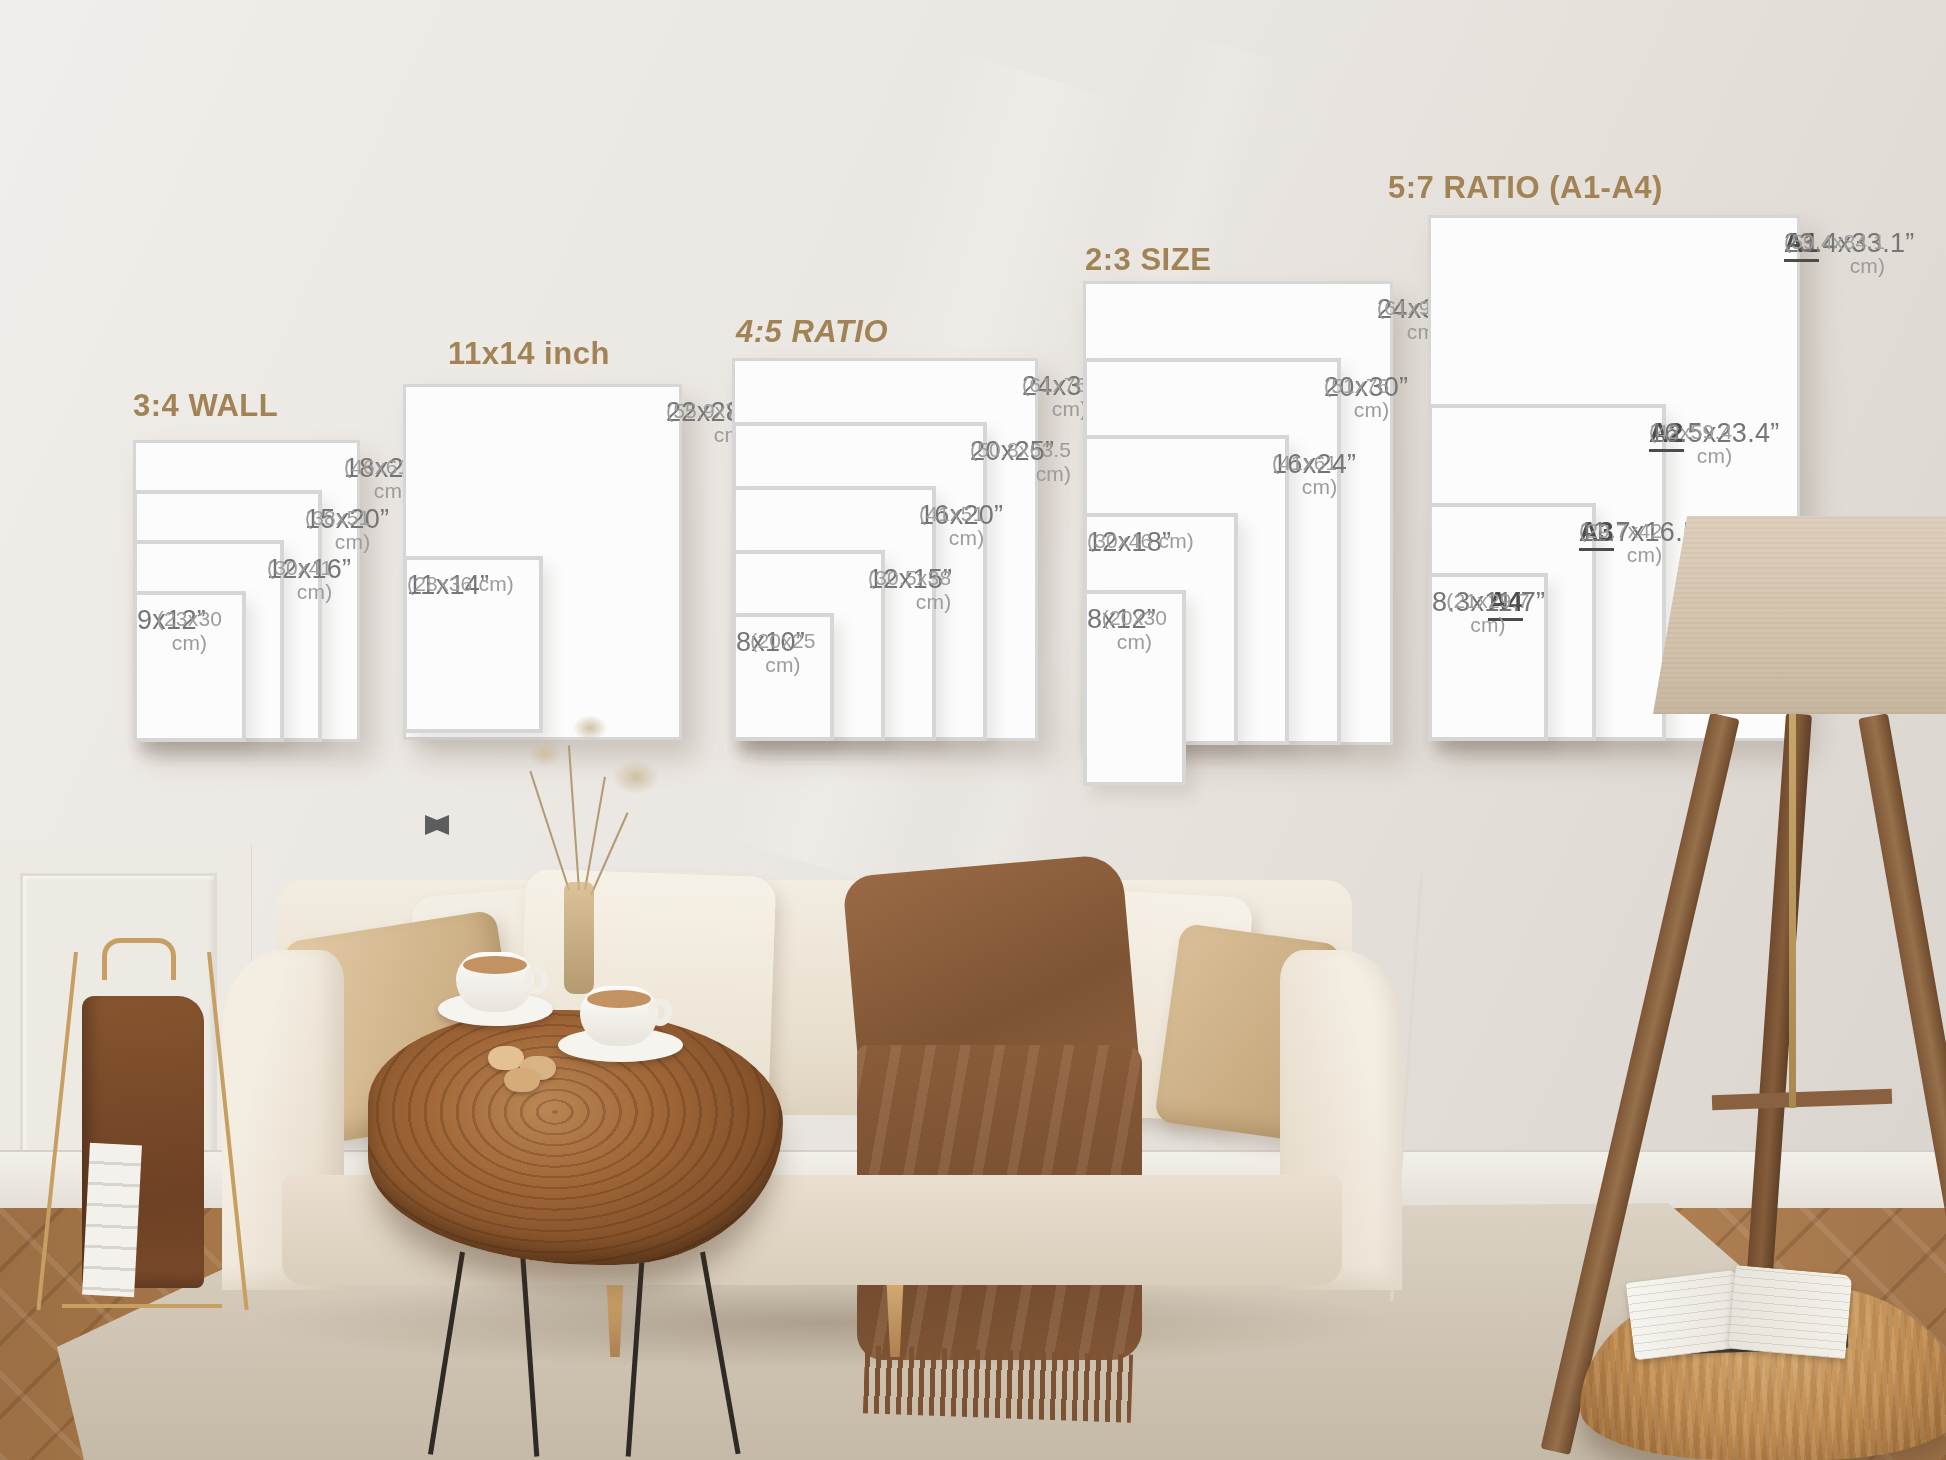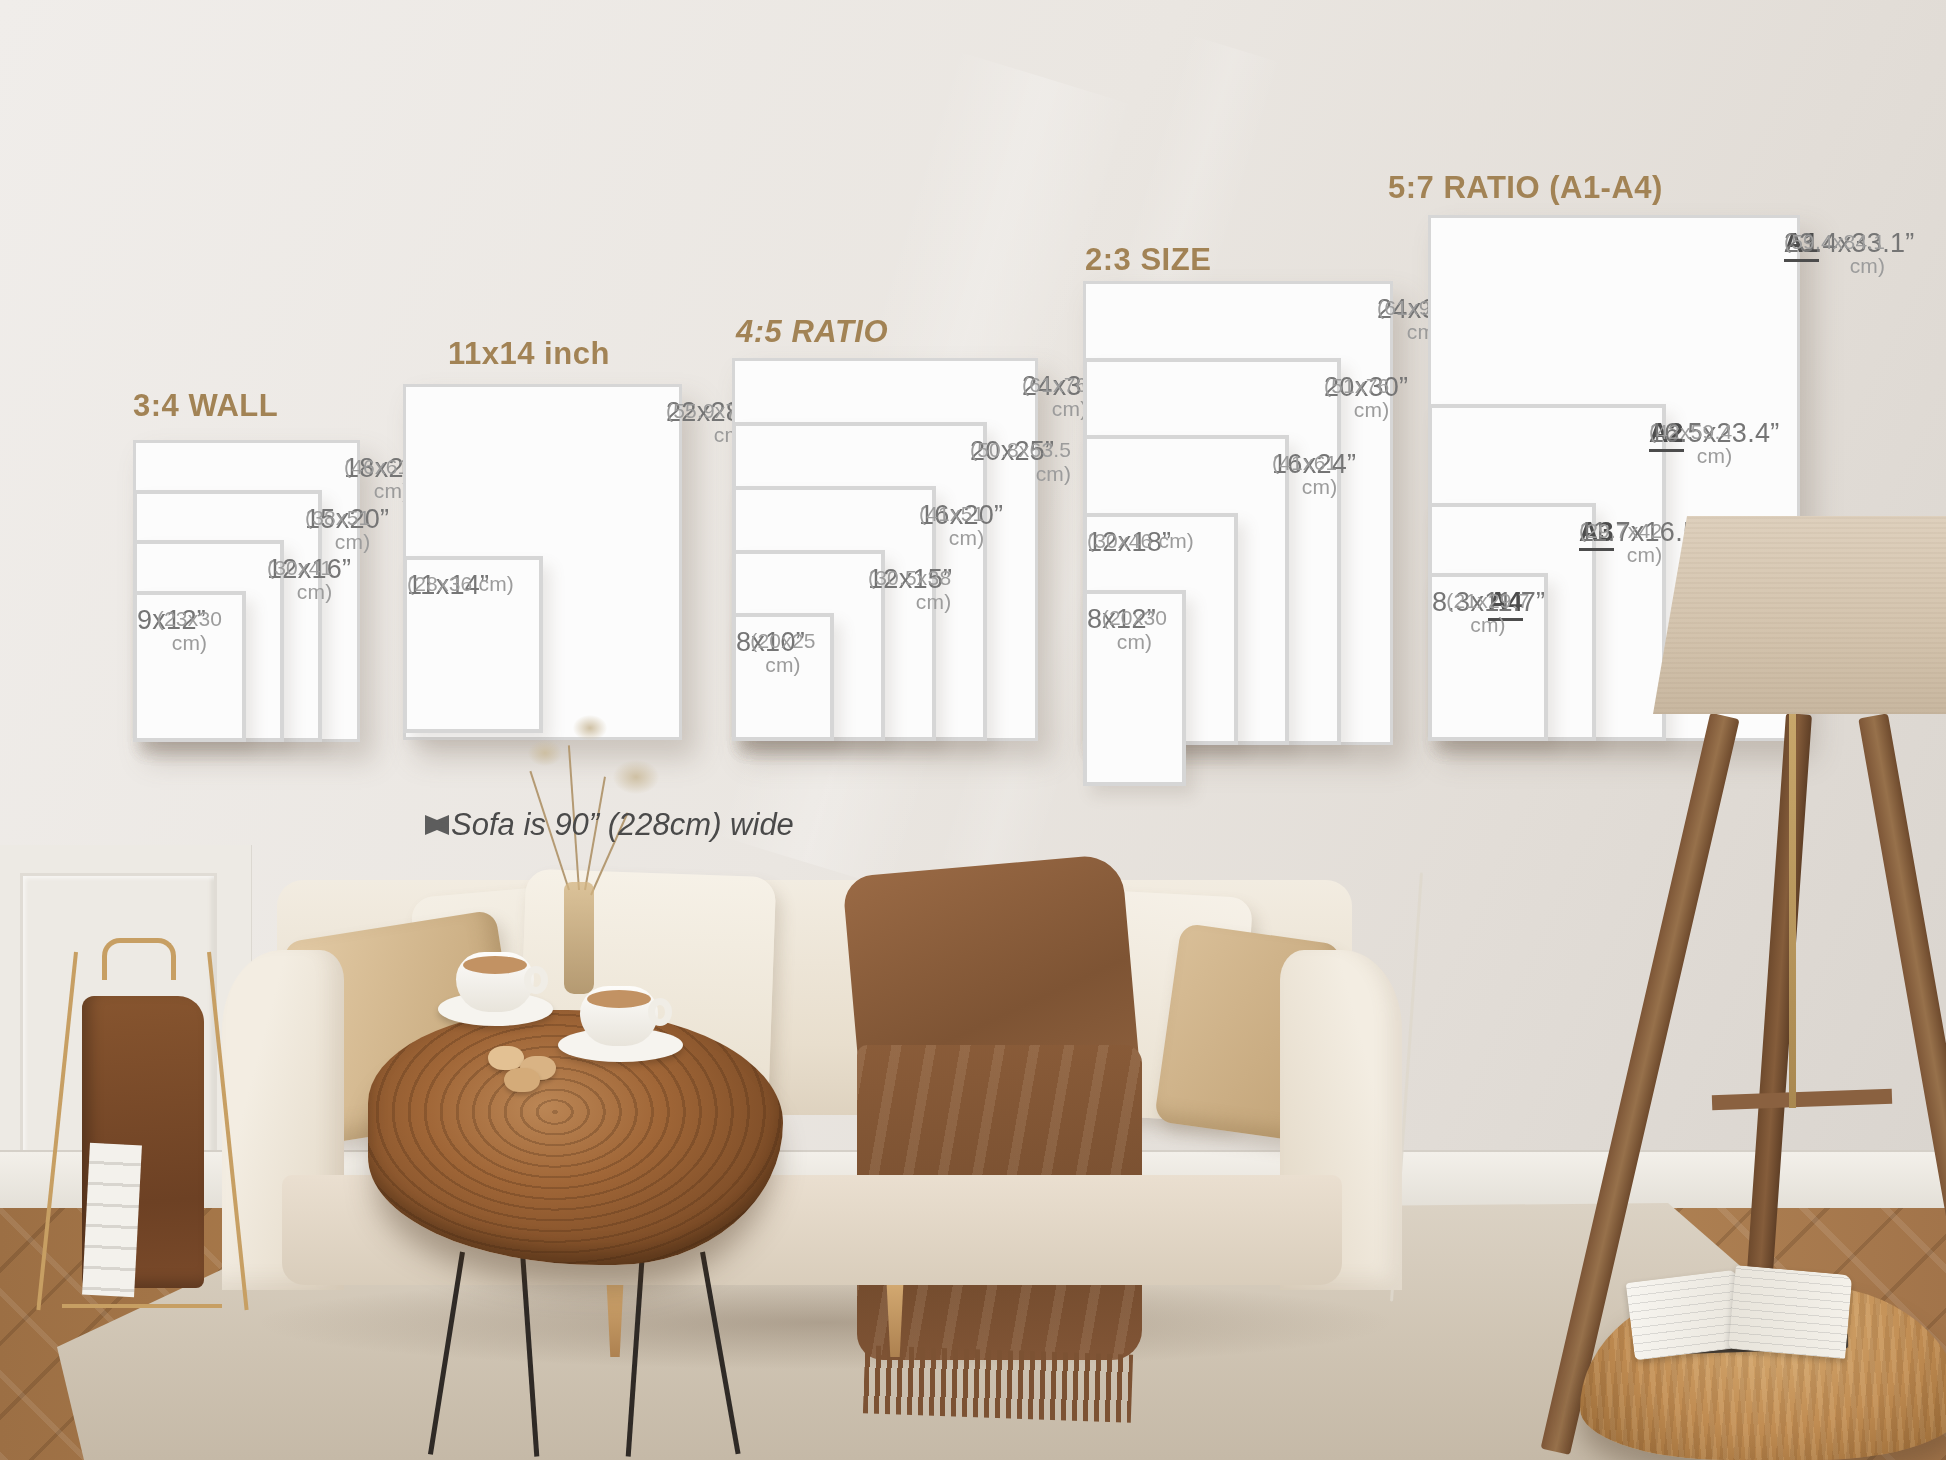--- a/index.html
+++ b/index.html
@@ -328,21 +328,20 @@
       <span class="frame-size">8.3x11.7”</span>
       <span class="frame-cm">(21x29.7 cm)</span>
     </div>
   </div>
       </div>
     </div>
 
   <div class="sofa-arrow">
     <span class="arrow-head head-left"></span>
     <span class="arrow-line line-left"></span>
-    <span class="arrow-text">Sofa is 90” (228cm) wide</span>
     <span class="arrow-line line-right"></span>
     <span class="arrow-head head-right"></span>
   </div>
 
   <div class="lamp-legs">
     <div class="leg leg-left"></div>
     <div class="leg leg-mid"></div>
     <div class="leg leg-right"></div>
     <div class="lamp-brace"></div>
     <div class="lamp-rod"></div>

